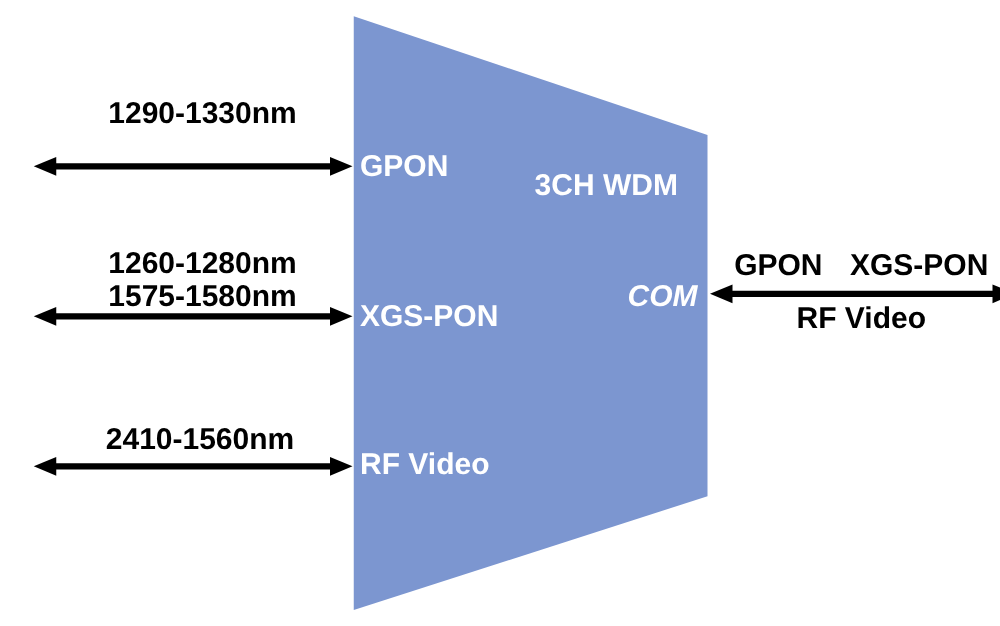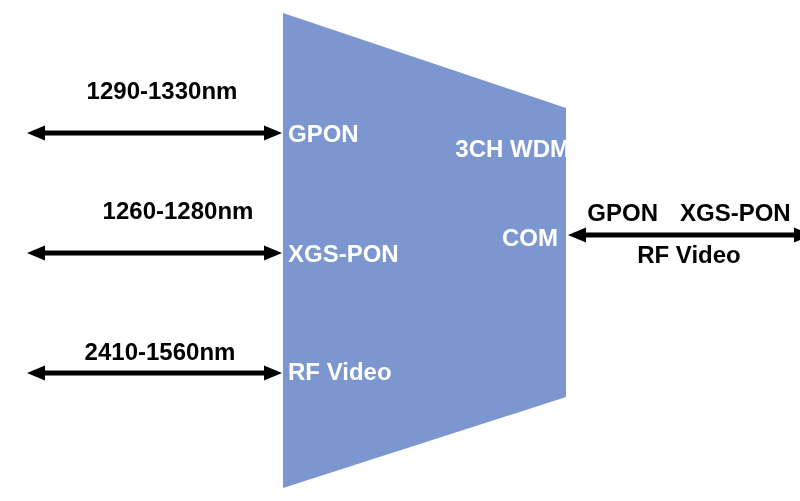--- a/index.html
+++ b/index.html
@@ -23,21 +23,21 @@
     left: 0;
     top: 0;
   }
   .label {
     position: absolute;
     font-size: 24px;
     line-height: 27px;
     white-space: nowrap;
   }
   .center { text-align: center; }
-  .right  { text-align: right; }
+  .right  { text-align: right; font-style: italic; }
   .on-device { color: #ffffff; }
   .out-top {
     display: flex;
     justify-content: center;
     gap: 22px;
   }
 </style>
 </head>
 <body>
 
@@ -69,35 +69,36 @@
       <line x1="563" y1="235" x2="777" y2="235" stroke="#000000" stroke-width="5"></line>
       <polygon points="548,235 566,227.5 566,242.5" fill="#000"></polygon>
       <polygon points="792,235 774,227.5 774,242.5" fill="#000"></polygon>
     </g>
   </svg>
 
   <div class="label center" style="left:30px; top:77px; width:224px;">
     <div>1290-1330nm</div>
   </div>
 
-  <div class="label center" style="left:46px; top:197px; width:224px;">
+  <div class="label center" style="left:30px; top:197px; width:224px;">
     <div>1260-1280nm</div>
+    <div>1575-1580nm</div>
   </div>
 
   <div class="label center" style="left:28px; top:338px; width:224px;">
     <div>2410-1560nm</div>
   </div>
 
   <div class="label on-device" style="left:268px; top:120px;">GPON</div>
 
   <div class="label on-device" style="left:268px; top:240px;">XGS-PON</div>
 
   <div class="label on-device" style="left:268px; top:358px;">RF Video</div>
 
-  <div class="label on-device center" style="left:380px; top:135px; width:170px;text-align:right;">3CH WDM</div>
+  <div class="label on-device center" style="left:380px; top:135px; width:170px;">3CH WDM</div>
 
   <div class="label on-device right" style="left:440px; top:224px; width:98px;">COM</div>
 
   <div class="label out-top" style="left:552px; top:199px; width:234px;">
     <span>GPON</span>
     <span>XGS-PON</span>
   </div>
 
   <div class="label center" style="left:552px; top:241px; width:234px;">RF Video</div>
 

